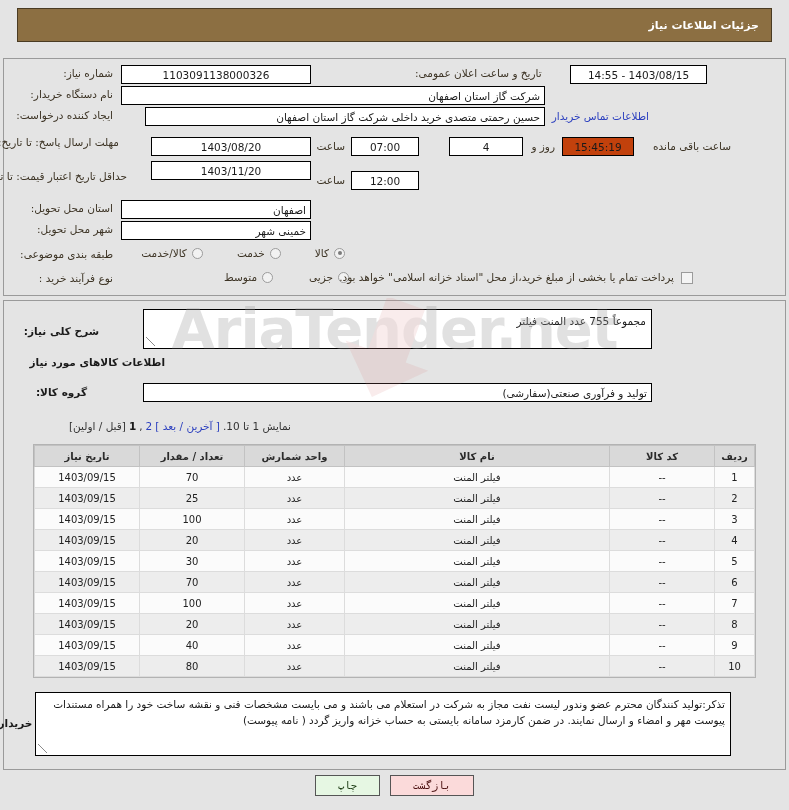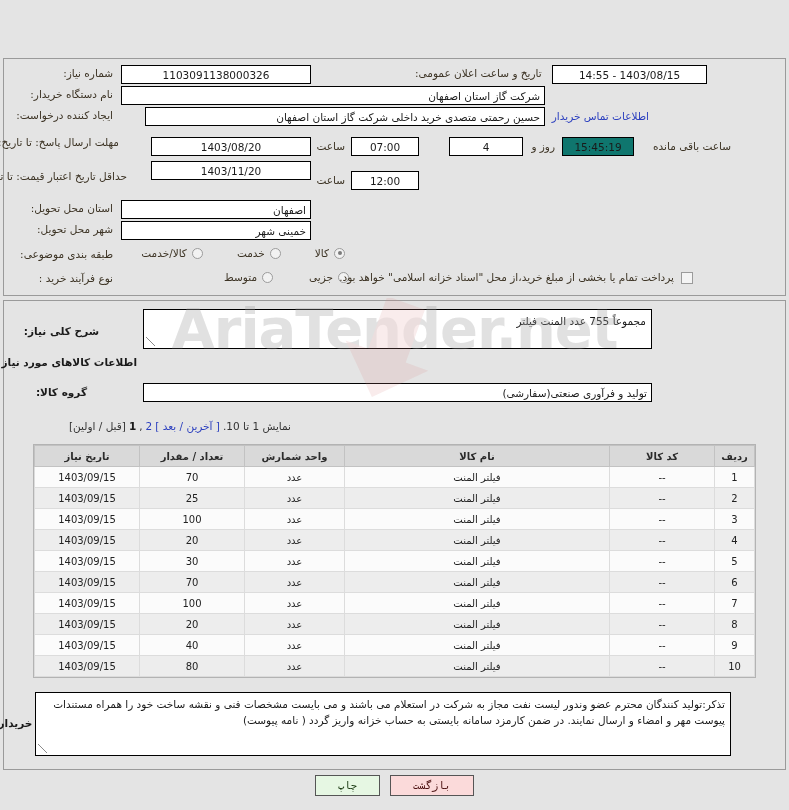--- a/index.html
+++ b/index.html
@@ -57,21 +57,21 @@
     height: 19px;
     font-size: 10.5px;
     color: #1a1a1a;
     display: flex;
     align-items: center;
     padding: 0 4px;
     overflow: hidden;
   }
   .fld.center { justify-content: center; }
   .fld.right  { justify-content: flex-start; }
-  .fld.cream  { background: #0f766e; }
+  .fld.cream  { background: #c2410c; }
 
   .link {
     color: #2b3fbf;
     font-size: 10.5px;
     text-decoration: none;
     cursor: pointer;
   }
 
   
   .radio {
@@ -208,34 +208,37 @@
     position: absolute;
     top: 6px; right: 352px;
     width: 96px; height: 104px;
   }
 </style>
 </head>
 <body>
 
 <div class="page">
 
+  <div class="header-bar">
+    <span>جزئیات اطلاعات نیاز</span>
+  </div>
 
   <div class="panel panel-top"></div>
 
   <div class="frow" style="top:67px; right:676px; width:108px;">
     <span class="lbl">شماره نیاز:</span>
   </div>
   <div class="fld center" style="position:absolute; top:65px; right:478px; width:190px;">
     <span>1103091138000326</span>
   </div>
 
   <div class="frow" style="top:67px; right:244px; width:130px; justify-content:flex-end;">
     <span class="lbl" style="text-align:right;">تاریخ و ساعت اعلان عمومی:</span>
   </div>
-  <div class="fld center" style="position:absolute; top:65px; right:82px; width:155px;">
+  <div class="fld center" style="position:absolute; top:65px; right:82px; width:137px;">
     <span>1403/08/15 - 14:55</span>
   </div>
 
   <div class="frow" style="top:88px; right:676px; width:108px;">
     <span class="lbl">نام دستگاه خریدار:</span>
   </div>
   <div class="fld right" style="position:absolute; top:86px; right:244px; width:424px;">
     <span>شرکت گاز استان اصفهان</span>
   </div>
 
@@ -337,21 +340,21 @@
     </svg>
   </div>
 
   <div class="frow" style="top:325px; right:690px; width:94px;">
     <span class="lbl lbl-b">شرح کلی نیاز:</span>
   </div>
   <div class="ta" style="position:absolute; top:309px; right:137px; left:143px; height:40px;">
     <span>مجموعاً 755 عدد المنت فیلتر</span>
   </div>
 
-  <div class="sec-head" style="top:356px; right:652px;">اطلاعات کالاهای مورد نیاز</div>
+  <div class="sec-head" style="top:356px; right:624px;">اطلاعات کالاهای مورد نیاز</div>
 
   <div class="frow" style="top:386px; right:702px; width:82px;">
     <span class="lbl lbl-b">گروه کالا:</span>
   </div>
   <div class="fld right" style="position:absolute; top:383px; right:137px; left:143px;">
     <span>تولید و فرآوری صنعتی(سفارشی)</span>
   </div>
 
   <div class="pager" style="top:420px; right:498px;">
     <span>نمایش 1 تا 10.</span>

